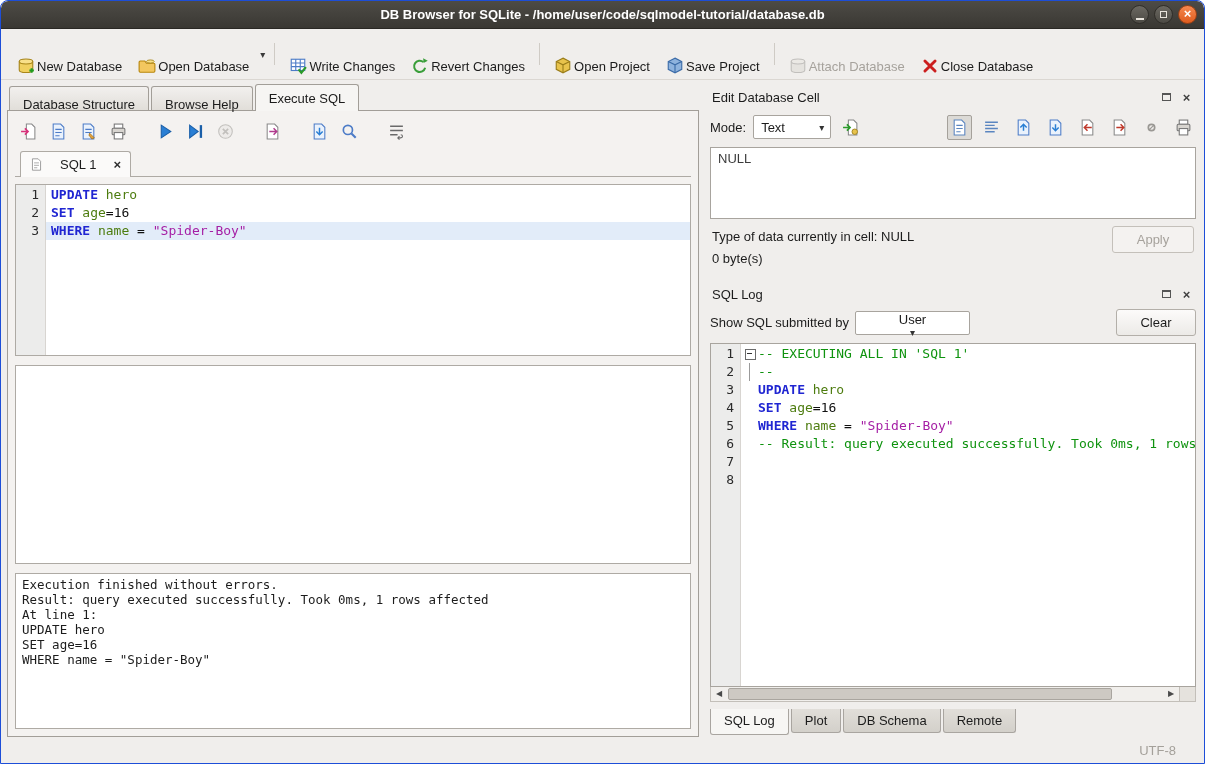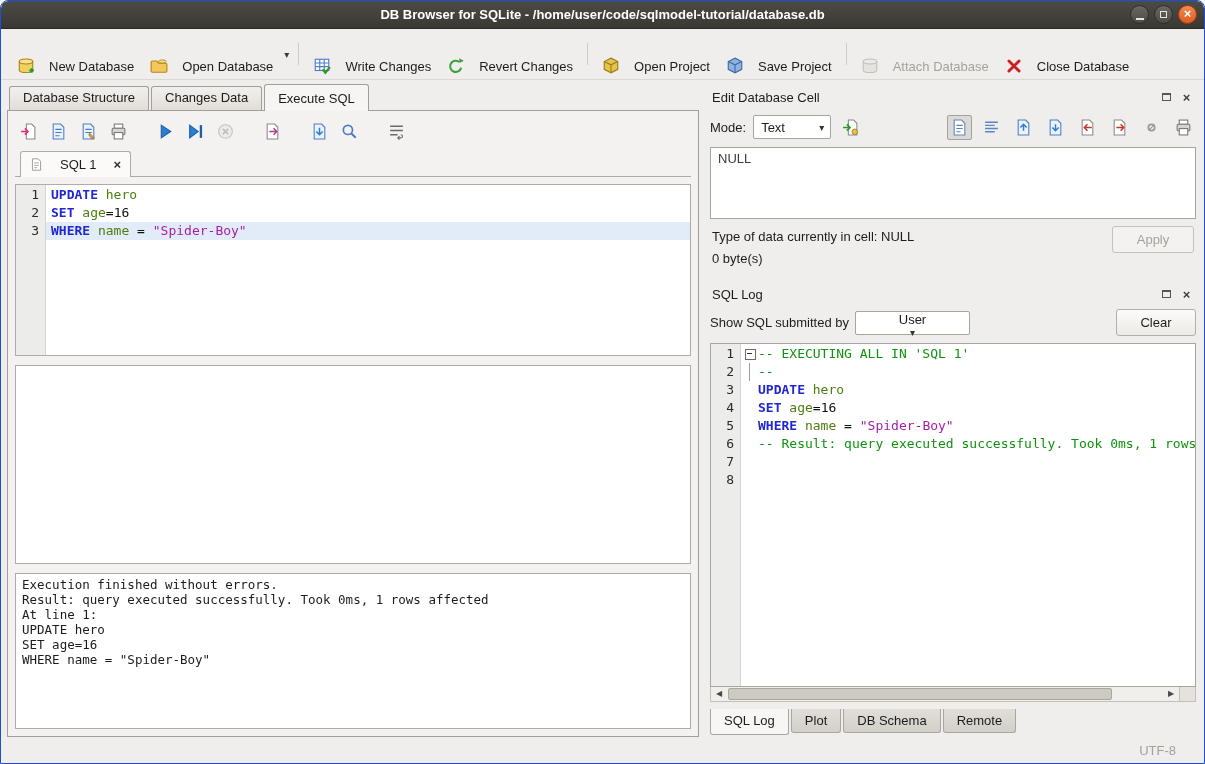--- a/index.html
+++ b/index.html
@@ -16,34 +16,34 @@
   .winbtn .sq{position:absolute;left:5px;top:5px;width:7px;height:7px;border:1.5px solid #e8e4dc;}
   .winbtn.close{background:linear-gradient(#f5884f,#df5c1e);border-color:#9d4115;font-size:13px;font-weight:bold;line-height:16px;color:#fff;}
 
   
   .menubar{flex:0 0 26px;display:flex;align-items:center;padding-left:8px;}
   .menu-item{display:inline-block;padding:4px 9px;}
   .menu-item::first-letter{text-decoration:underline;}
 
   
   .toolbar{flex:0 0 34px;display:flex;align-items:center;padding:0 8px;border-bottom:1px solid #dbd7d2;}
-  .tbtn{display:flex;align-items:center;gap:14px;padding:4px 8px;border-radius:3px;white-space:nowrap;margin-top:24px;}
+  .tbtn{display:flex;align-items:center;gap:2px;padding:4px 8px;border-radius:3px;white-space:nowrap;margin-top:24px;}
   .tbtn svg{width:18px;height:18px;flex:none;}
   .tbtn.disabled{color:#a6a29c;}
   .tbtn.disabled svg{opacity:.45;}
   .drop-caret{padding:4px 3px;font-size:10px;color:#3a3a3a;}
   .tsep{width:1px;height:22px;background:#cfcbc5;margin:0 6px;}
 
   
   .main{flex:1;display:flex;padding:3px 6px 0;gap:9px;min-height:0;}
 
   
   .left{flex:0 0 692px;display:flex;flex-direction:column;min-height:0;}
   .main-tabs{height:27px;display:flex;align-items:flex-end;padding-left:2px;position:relative;z-index:2;}
-  .mtab{height:24px;line-height:17px;padding:2px 13px;border:1px solid #a29e98;border-bottom:none;background:linear-gradient(#f2f0ee,#e1ded9);margin-right:2px;border-radius:3px 3px 0 0;}
+  .mtab{height:24px;line-height:17px;padding:9px 13px;border:1px solid #a29e98;border-bottom:none;background:linear-gradient(#f2f0ee,#e1ded9);margin-right:2px;border-radius:3px 3px 0 0;}
   .mtab.active{height:27px;padding-top:5px;background:#f6f5f3;margin-bottom:-1px;z-index:3;}
   .tab-page{flex:1;border:1px solid #a29e98;background:#f4f2f0;padding:7px;display:flex;flex-direction:column;min-height:0;}
 
   .sql-toolbar{height:26px;display:flex;align-items:center;gap:8px;padding:0 2px;margin-bottom:6px;}
   .itbtn{width:22px;height:22px;display:flex;align-items:center;justify-content:center;}
   .itbtn svg{width:17px;height:17px;}
   .itbtn.disabled{opacity:.55;}
   .tgap{width:9px;}
 
   .subtabs{height:27px;display:flex;align-items:flex-end;border-bottom:1px solid #aeaaa4;padding-left:5px;}
@@ -195,21 +195,21 @@
         </svg>
       <span class="lbl">Close Database</span>
     </div>
   </div>
 
   <div class="main">
 
     <div class="left">
       <div class="main-tabs">
         <div class="mtab">Database Structure</div>
-        <div class="mtab">Changes Data</div>
+        <div class="mtab">Browse Help</div>
         <div class="mtab active">Execute SQL</div>
       </div>
       <div class="tab-page">
 
         <div class="sql-toolbar">
           <div class="itbtn">
               <svg viewBox="0 0 16 16">
                 <path d="M6 1h5l3 3v11H6z" fill="#fff" stroke="#8a8a8a"></path>
                 <path d="M1 8h6M4.6 5l3 3-3 3" stroke="#d8327a" stroke-width="1.5" fill="none"></path>
               </svg>

